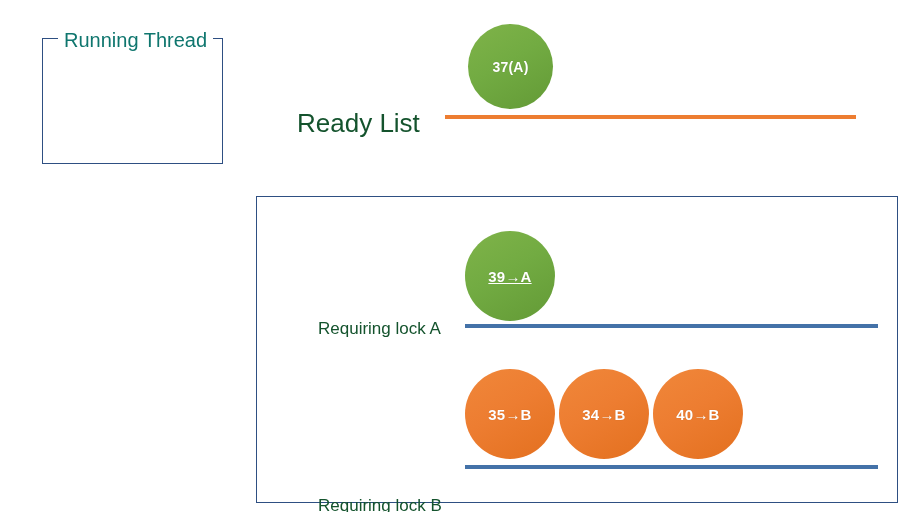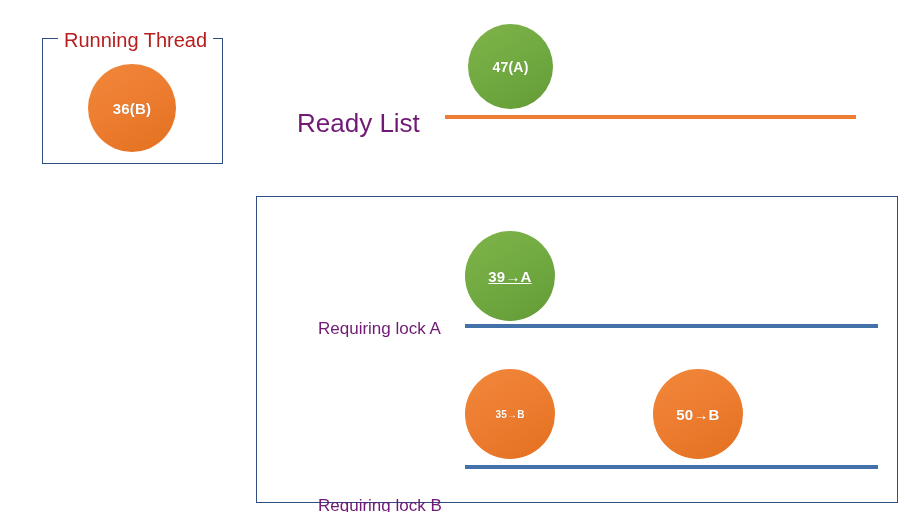--- a/index.html
+++ b/index.html
@@ -22,21 +22,21 @@
   
   .group-box {
     position: absolute;
     box-sizing: border-box;
     border: 1px solid #2e4f82;
     background: transparent;
   }
   .group-title {
     position: absolute;
     background: #ffffff;
-    color: #b91c1c;
+    color: #0f766e;
     font-weight: 400;
     white-space: nowrap;
     line-height: 1;
   }
 
   
   .thread-node {
     position: absolute;
     border-radius: 50%;
     display: flex;
@@ -59,64 +59,64 @@
   .list-line {
     position: absolute;
     height: 4px;
   }
   .list-line.orange { background: #ed7d31; }
   .list-line.blue   { background: #4472a8; }
 
   
   .label {
     position: absolute;
-    color: #701a75;
+    color: #14532d;
     white-space: nowrap;
     line-height: 1;
     font-weight: 400;
   }
   .label.big   { font-size: 26px; }
   .label.small { font-size: 17px; text-align: center; }
 </style>
 </head>
 <body>
 
 <div id="canvas">
 
   <div class="group-box" style="left:42px; top:38px; width:181px; height:126px;"></div>
   <div class="group-title" style="left:58px; top:30px; font-size:20px; padding:0 6px;">Running Thread</div>
 
-  <div class="thread-node orange" style="left:88px; top:64px; width:88px; height:88px; font-size:15px;">
-    <span>36(B)</span>
-  </div>
 
   <div class="label big" style="left:297px; top:110px;">Ready List</div>
 
   <div class="list-line orange" style="left:445px; top:115px; width:411px;"></div>
 
   <div class="thread-node green" style="left:468px; top:24px; width:85px; height:85px; font-size:14px;">
-    <span>47(A)</span>
+    <span>37(A)</span>
   </div>
 
   <div class="group-box" style="left:256px; top:196px; width:642px; height:307px;"></div>
 
   <div class="label small" style="left:318px; top:320px;">Requiring lock A</div>
 
   <div class="list-line blue" style="left:465px; top:324px; width:413px;"></div>
 
   <div class="thread-node green" style="left:465px; top:231px; width:90px; height:90px; font-size:15px;text-decoration:underline;">
     <span>39→A</span>
   </div>
 
   <div class="label small" style="left:318px; top:461px;margin-top:36px;">Requiring lock B</div>
 
   <div class="list-line blue" style="left:465px; top:465px; width:413px;"></div>
 
-  <div class="thread-node orange" style="left:465px; top:369px; width:90px; height:90px; font-size:10px;">
+  <div class="thread-node orange" style="left:465px; top:369px; width:90px; height:90px; font-size:15px;">
     <span>35→B</span>
   </div>
 
+  <div class="thread-node orange" style="left:559px; top:369px; width:90px; height:90px; font-size:15px;">
+    <span>34→B</span>
+  </div>
 
   <div class="thread-node orange" style="left:653px; top:369px; width:90px; height:90px; font-size:15px;">
-    <span>50→B</span>
+    <span>40→B</span>
   </div>
 
 </div>
 
 </body></html>

